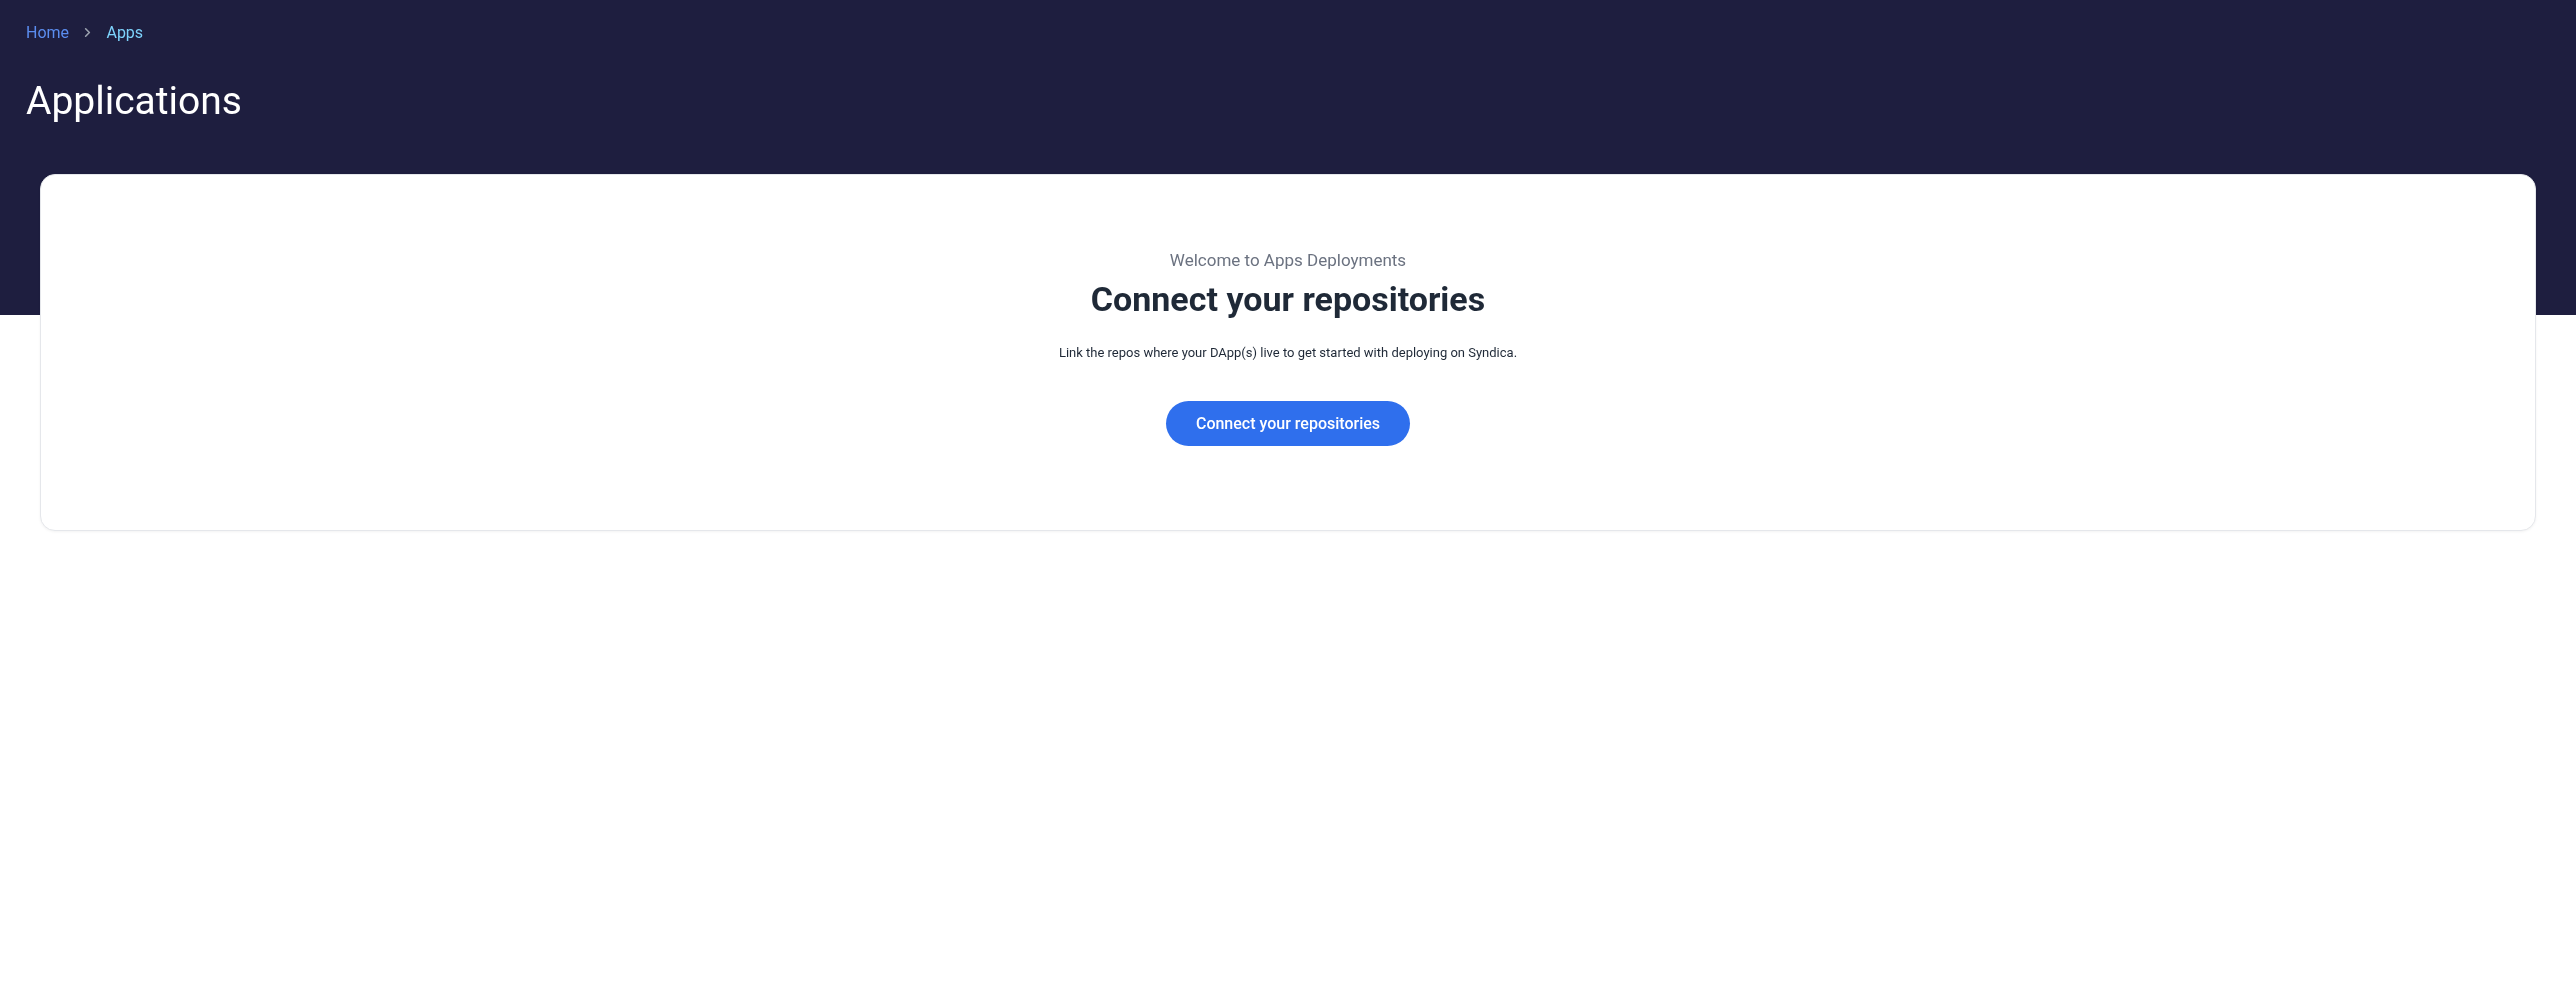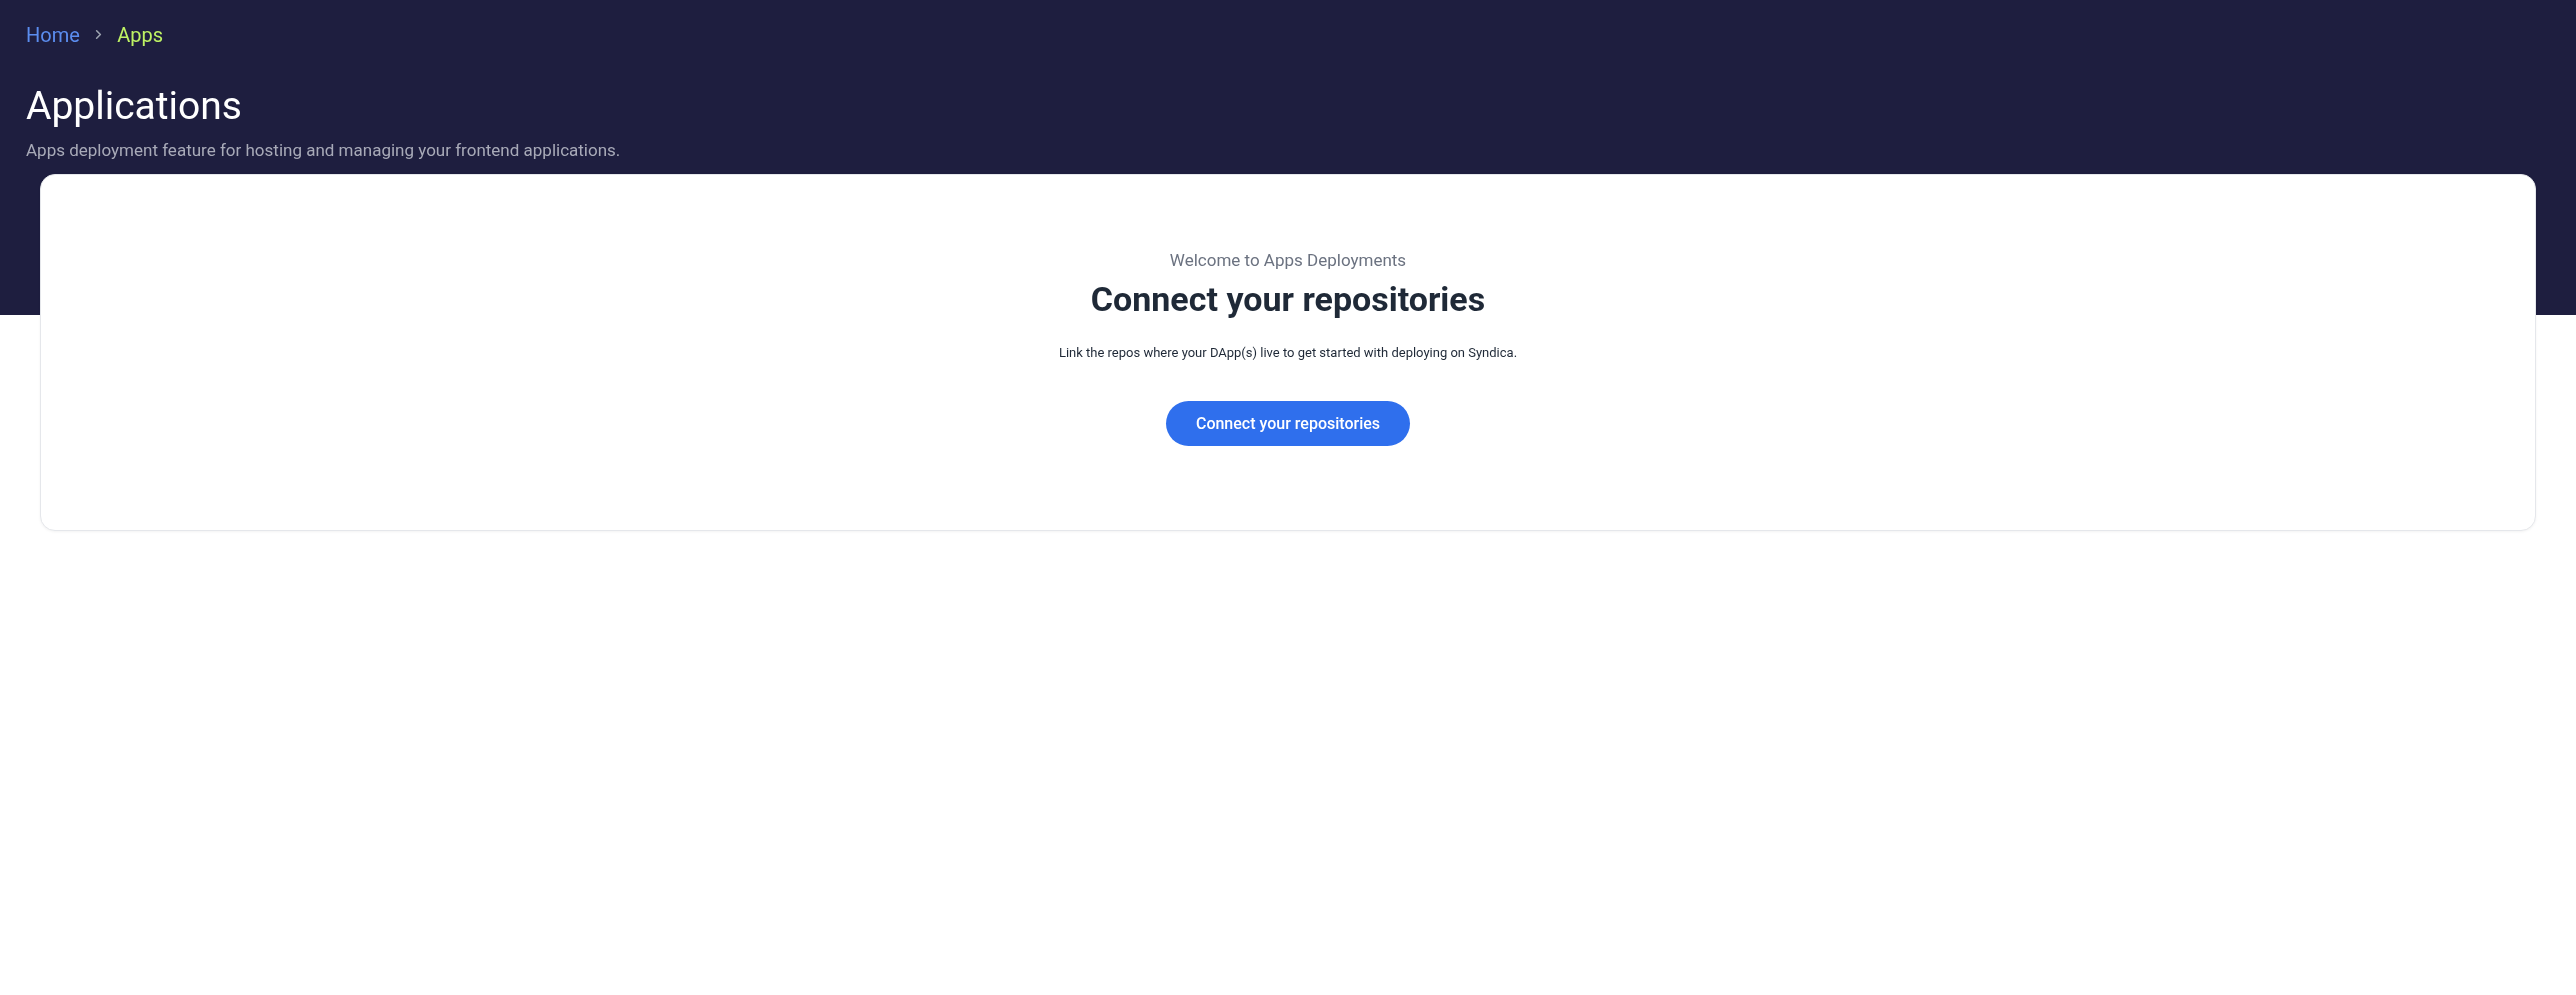--- a/index.html
+++ b/index.html
@@ -18,38 +18,38 @@
       background: #1e1e3f;
       padding: 22.5px 26px 0 26px;
       min-height: 315px;
       position: relative;
     }
     
     .breadcrumb {
       display: flex;
       align-items: center;
       gap: 11.2px;
-      font-size: 20px;
+      font-size: 16px;
       margin-bottom: 36px;
     }
     
     .breadcrumb-link {
       color: #5b8def;
       text-decoration: none;
       cursor: pointer;
     }
     
     .breadcrumb-separator {
       color: #9ca3af;
       display: flex;
       align-items: center;
     }
     
     .breadcrumb-current {
-      color: #bef264;
+      color: #7dd3fc;
     }
     
     .page-title {
       color: #ffffff;
       font-size: 39px;
       font-weight: 400;
       margin-bottom: 11.2px;
     }
     
     .page-subtitle {
@@ -117,21 +117,20 @@
     <a class="breadcrumb-link">Home</a>
     <span class="breadcrumb-separator">
       <svg class="chevron-svg" viewBox="0 0 24 24" fill="none" stroke="currentColor" stroke-width="2.5" stroke-linecap="round" stroke-linejoin="round">
         <polyline points="9 18 15 12 9 6"></polyline>
       </svg>
     </span>
     <span class="breadcrumb-current">Apps</span>
   </nav>
 
   <h1 class="page-title">Applications</h1>
-  <p class="page-subtitle">Apps deployment feature for hosting and managing your frontend applications.</p>
 </div>
 
 <div class="content-wrapper">
   <div class="card">
     <p class="card-eyebrow">Welcome to Apps Deployments</p>
     <h2 class="card-heading">Connect your repositories</h2>
     <p class="card-description">Link the repos where your DApp(s) live to get started with deploying on Syndica.</p>
     <button class="primary-button">Connect your repositories</button>
   </div>
 </div>

